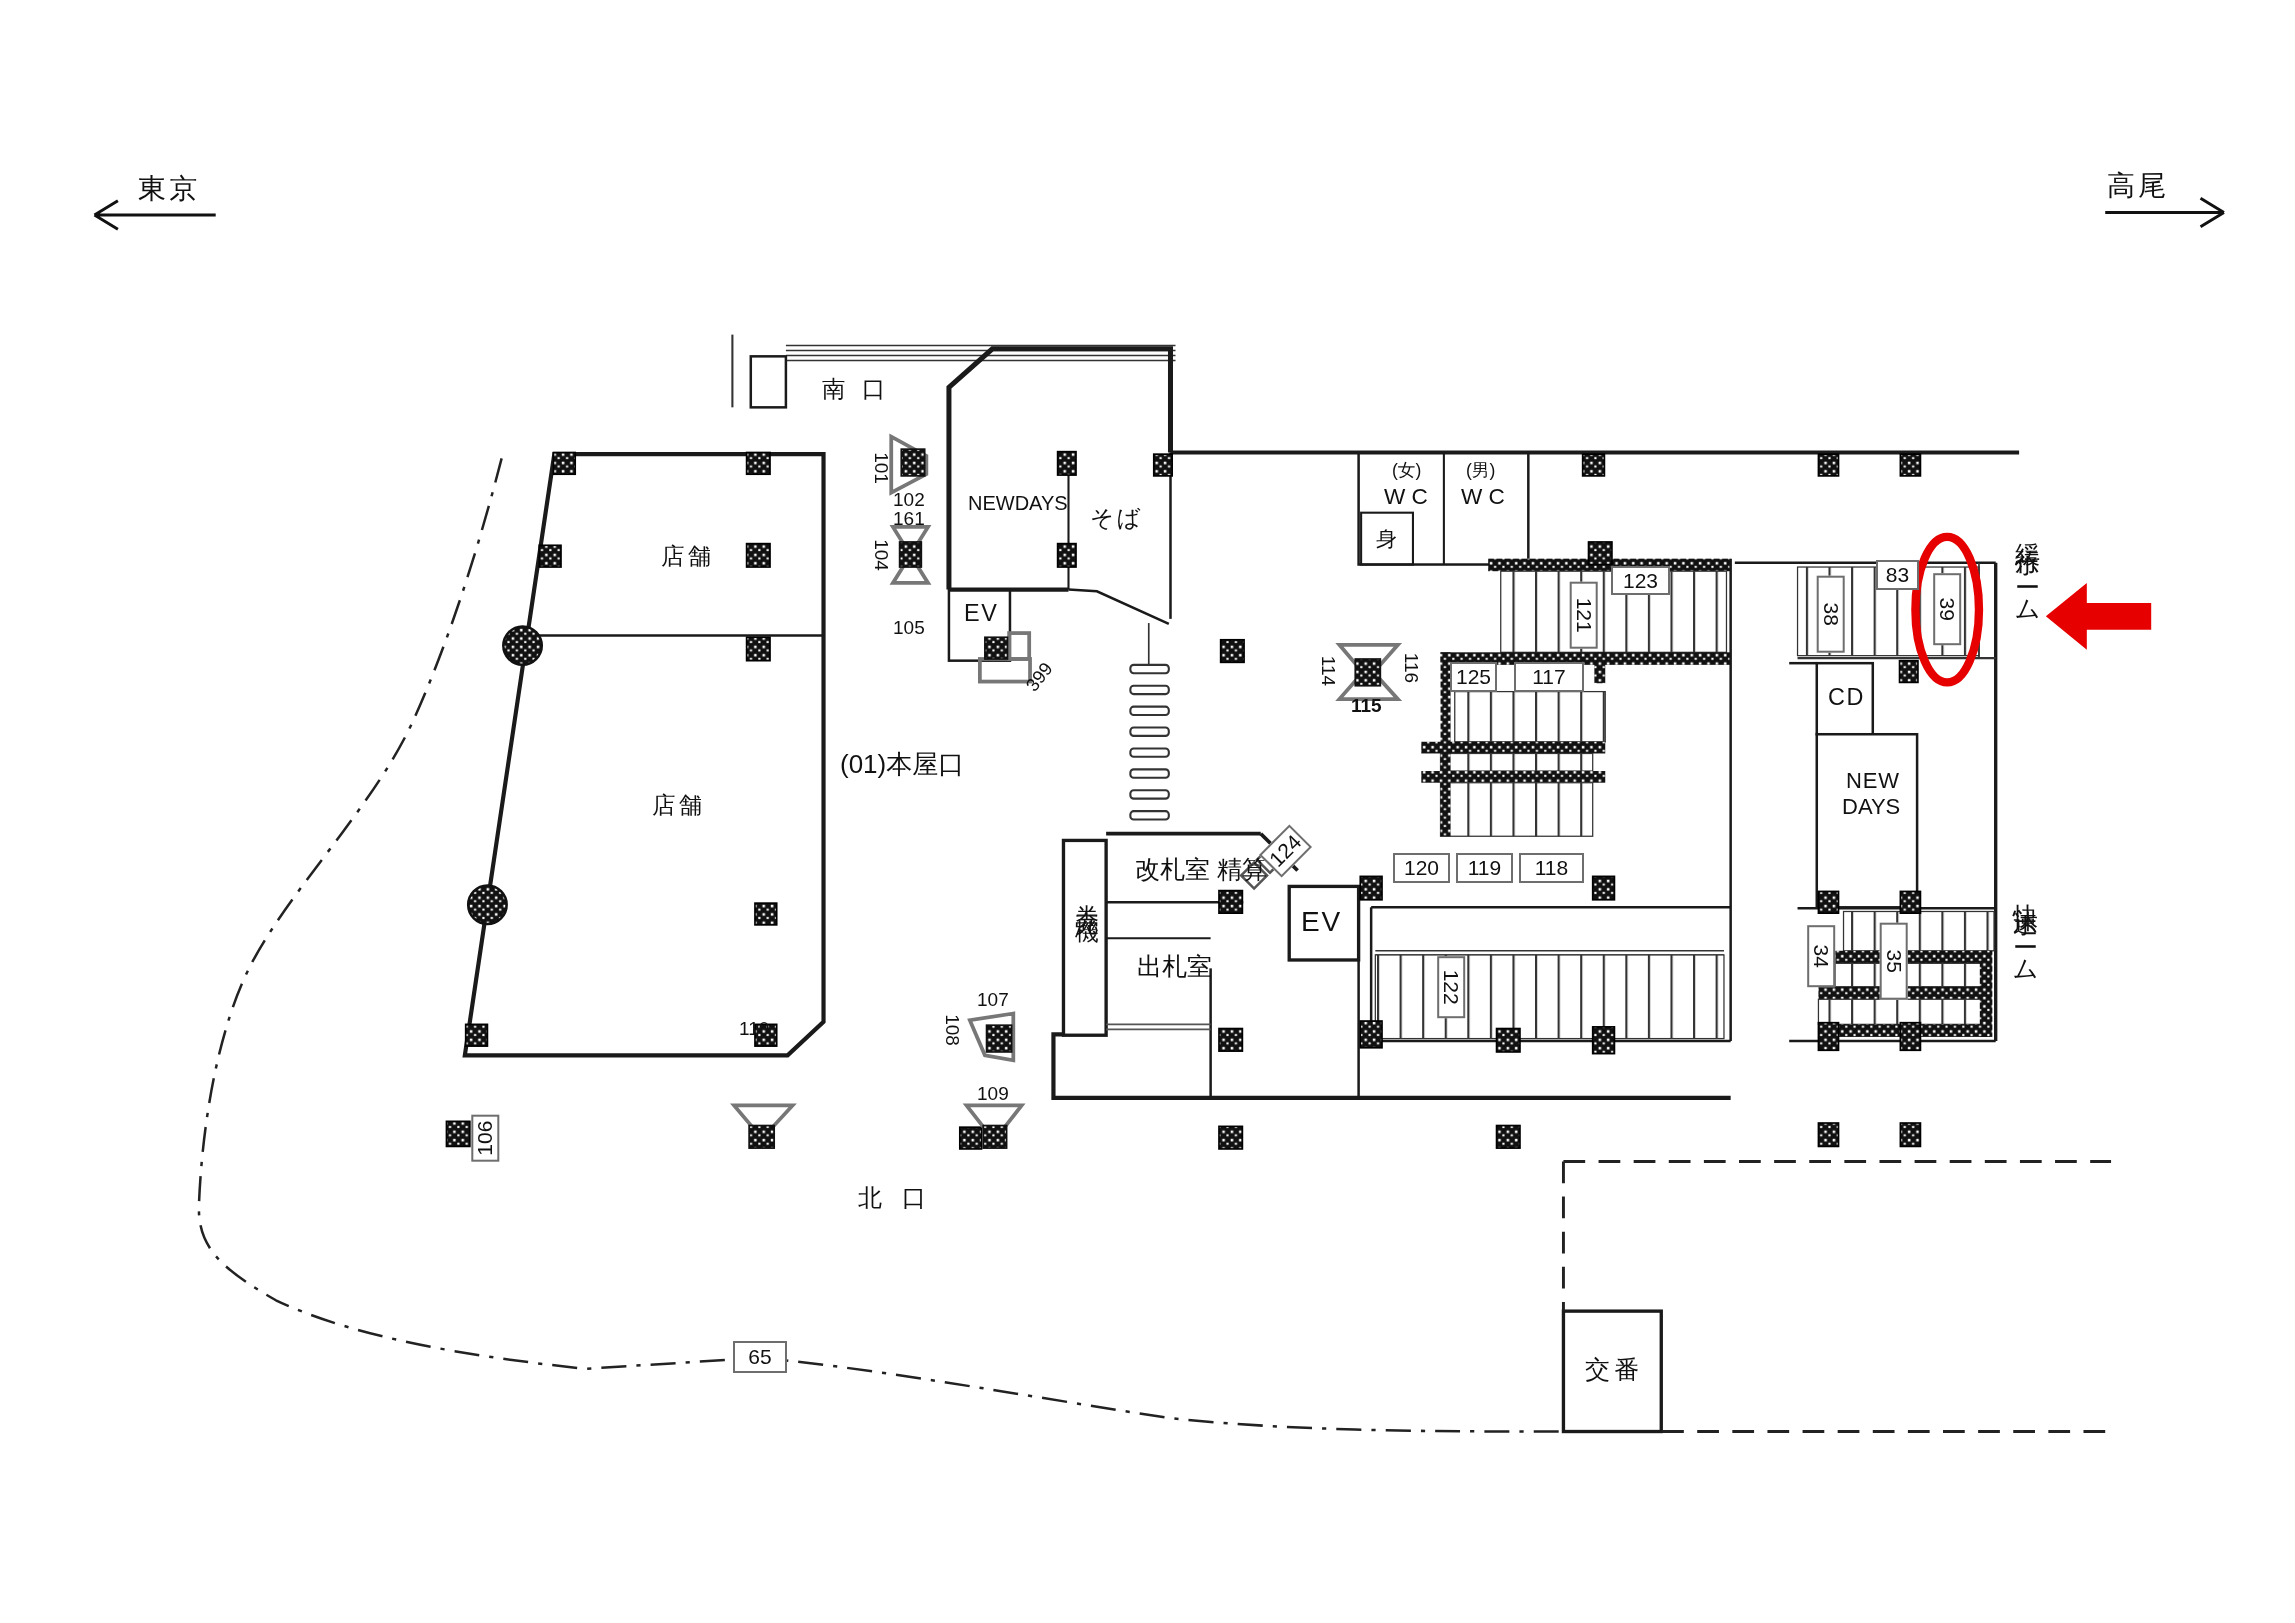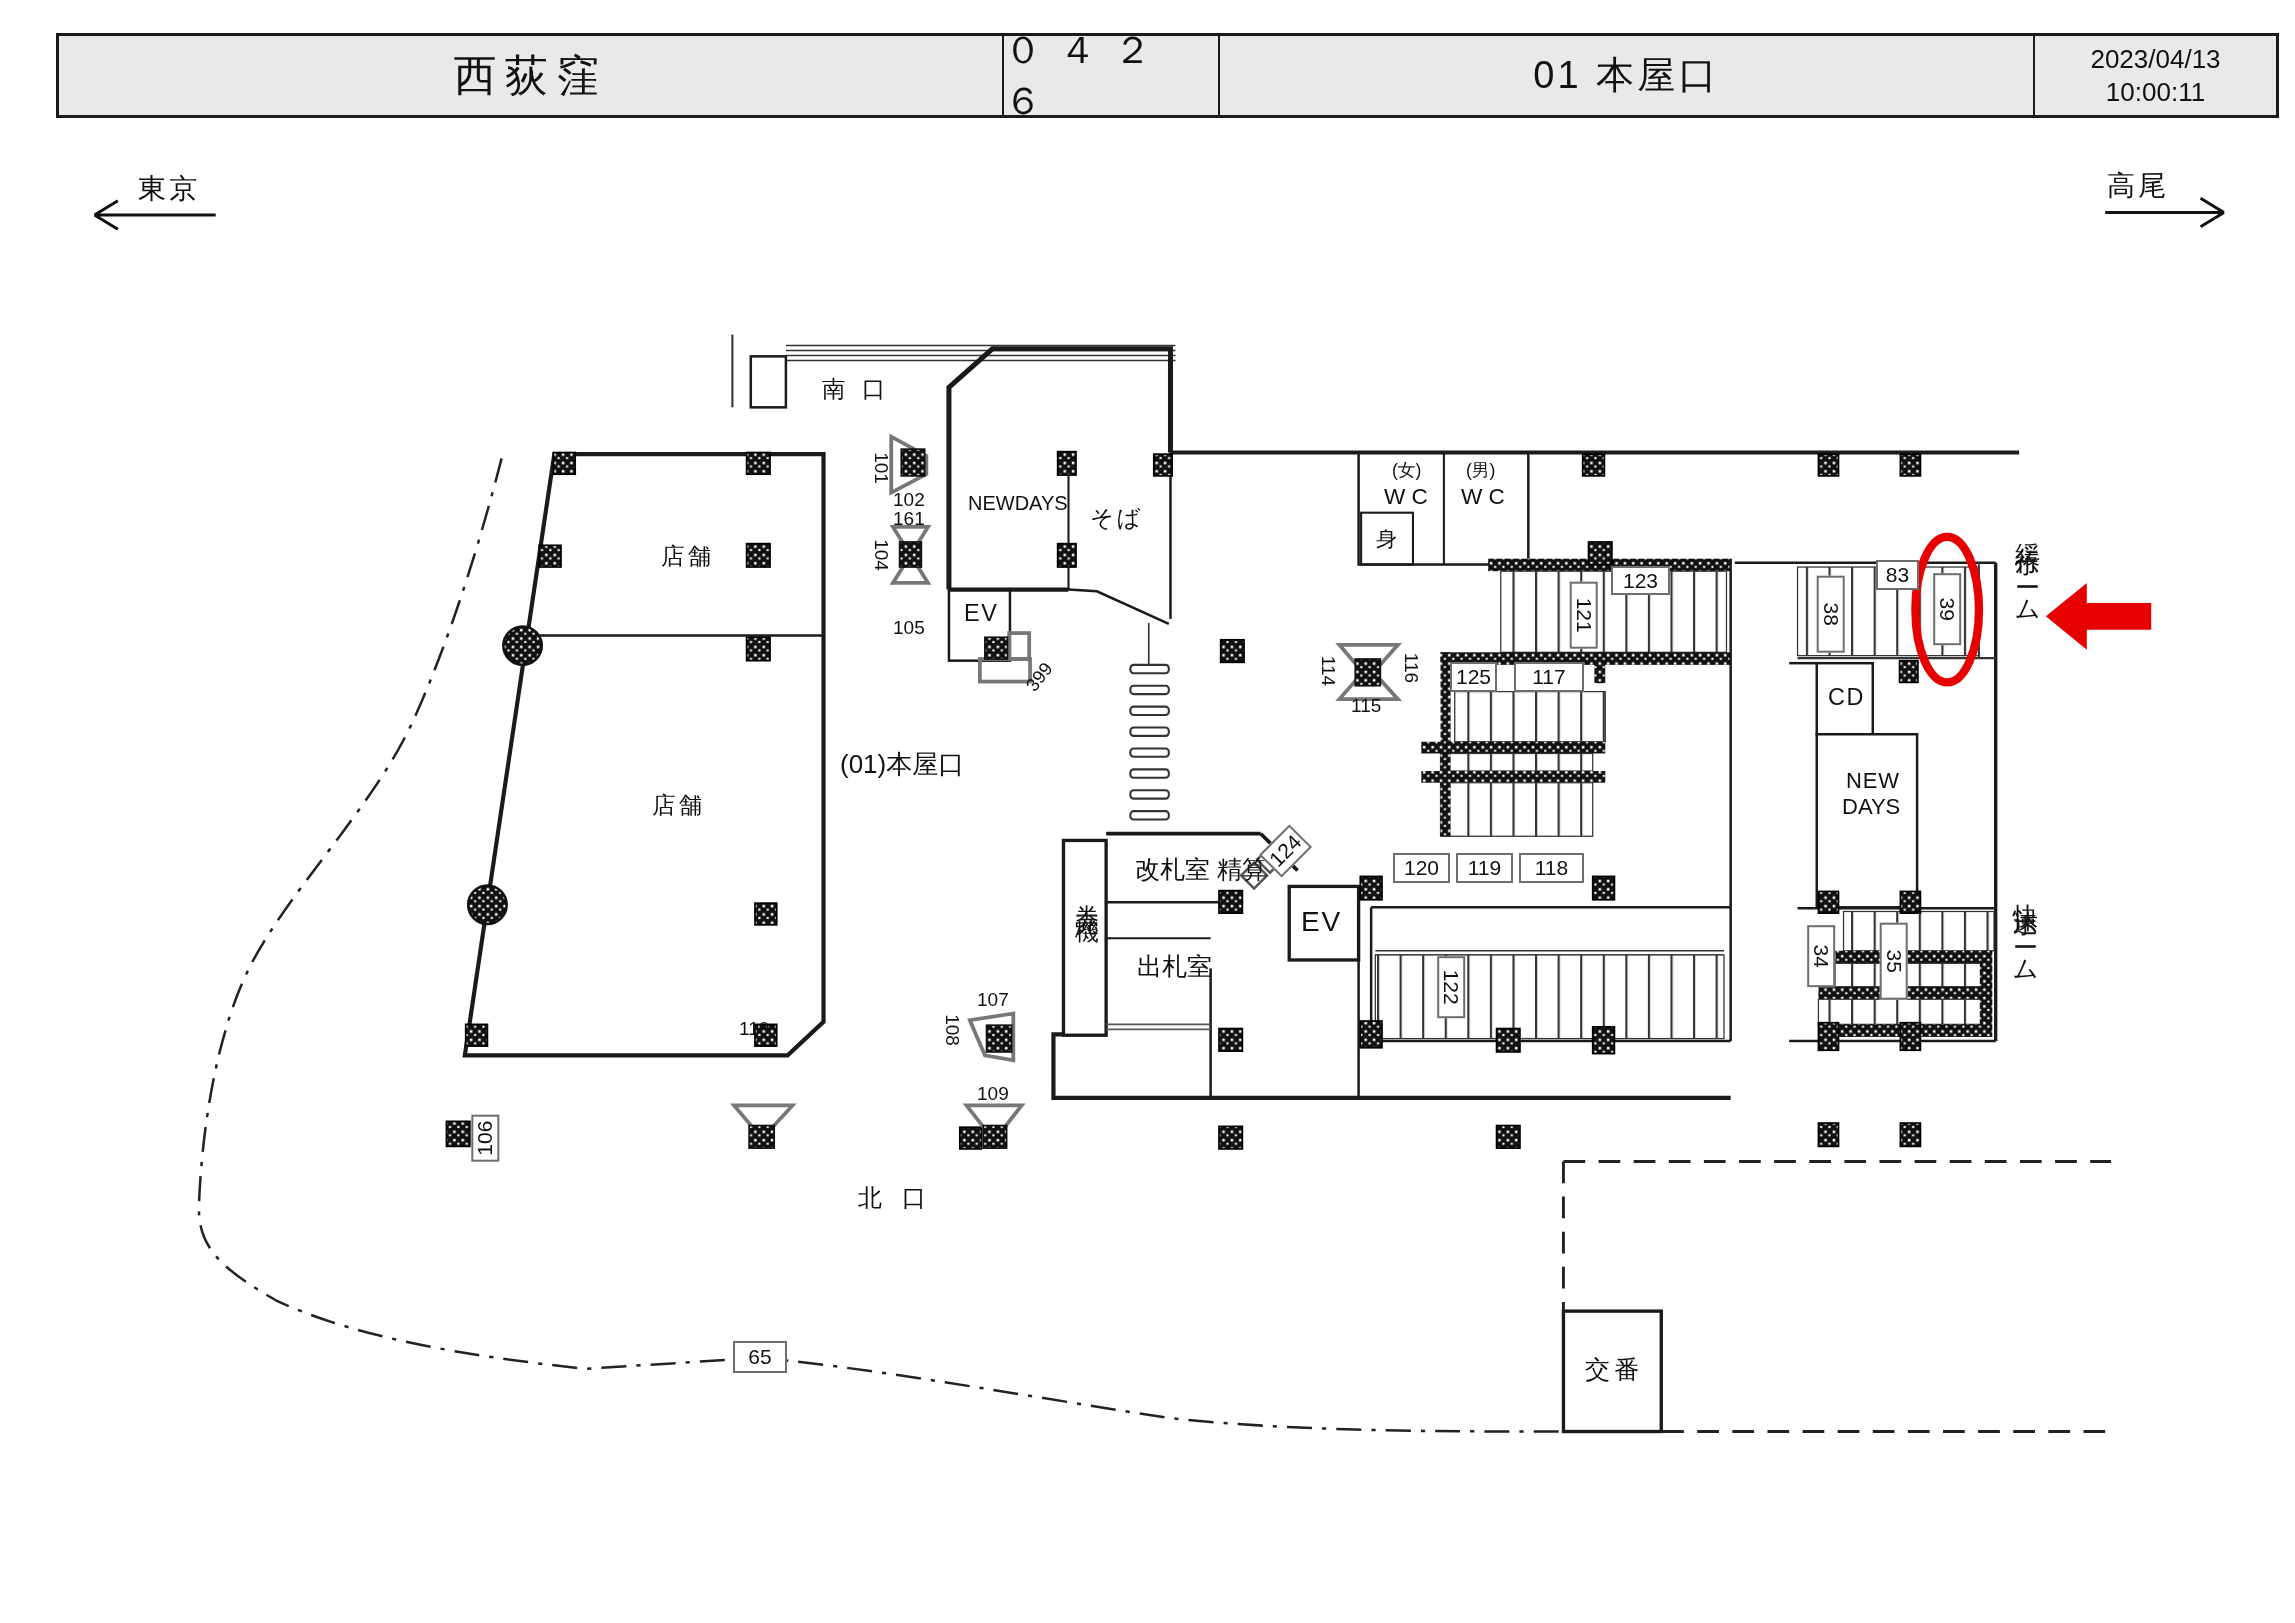--- a/index.html
+++ b/index.html
@@ -223,29 +223,20 @@
       <rect x="896" y="1346" width="30" height="27" fill="url(#dots)" stroke="#111" stroke-width="2"></rect>
       <rect x="1172" y="788" width="60" height="27"></rect>
       <rect x="1207" y="757" width="24" height="31"></rect>
       <rect x="1178" y="762" width="27" height="26" fill="url(#dots)" stroke="#111" stroke-width="2"></rect>
     </g>
 
     <ellipse cx="2329" cy="729" rx="38" ry="87" fill="none" stroke="#e60000" stroke-width="10"></ellipse>
     <path d="M2447,737 L2496,697 L2496,721 L2573,721 L2573,753 L2496,753 L2496,777 Z" fill="#e60000"></path>
   </svg>
 
-  <div id="hdr">
-    <div class="hcell" id="hc1">西荻窪</div>
-    <div class="hcell" id="hc2">０４２６</div>
-    <div class="hcell" id="hc3">01 本屋口</div>
-    <div class="hcell" id="hc4">
-      <span>2023/04/13</span>
-      <span>10:00:11</span>
-    </div>
-  </div>
 
   <div class="lbl" style="left:138px;top:170px;font-size:28px;letter-spacing:3.3px;">東京</div>
   <div class="lbl" style="left:2107px;top:167px;font-size:28px;letter-spacing:3.3px;">高尾</div>
 
   <div class="lbl" style="left:822px;top:373px;font-size:23.4px;letter-spacing:5px;">南 口</div>
   <div class="lbl" style="left:858px;top:1182px;font-size:24px;letter-spacing:6.7px;">北 口</div>
   <div class="lbl" style="left:840px;top:747px;font-size:26px;">(01)本屋口</div>
   <div class="lbl" style="left:968px;top:492px;font-size:20px;">NEWDAYS</div>
   <div class="lbl" style="left:1090px;top:502px;font-size:23.4px;letter-spacing:2.5px;">そば</div>
   <div class="lbl" style="left:1392px;top:458px;font-size:17.6px;">(女)</div>
@@ -271,21 +262,21 @@
   <div class="cam rot90" style="left:856px;top:457px;width:50px;text-align:center;">101</div>
   <div class="cam" style="left:893px;top:489px;">102</div>
   <div class="cam" style="left:893px;top:508px;">161</div>
   <div class="cam rot90" style="left:856px;top:544px;width:50px;text-align:center;">104</div>
   <div class="cam" style="left:893px;top:585px;margin-top:32px;">105</div>
   <div class="cam" style="left:977px;top:989px;">107</div>
   <div class="cam rot90" style="left:927px;top:1019px;width:50px;text-align:center;">108</div>
   <div class="cam" style="left:977px;top:1083px;">109</div>
   <div class="cam" style="left:739px;top:1018px;">110</div>
   <div class="cam rot90" style="left:1303px;top:660px;width:50px;text-align:center;">114</div>
-  <div class="cam" style="left:1351px;top:695px;">115</div>
+  <div class="cam" style="left:1351px;top:695px;font-weight:bold;">115</div>
   <div class="cam rot90" style="left:1386px;top:657px;width:50px;text-align:center;">116</div>
   <div class="cam" style="left:1024px;top:666px;transform:rotate(-52deg);font-size:18.4px;">399</div>
 
   <div class="cbox" style="left:1393px;top:853px;width:57px;height:30px;">120</div>
   <div class="cbox" style="left:1456px;top:853px;width:57px;height:30px;">119</div>
   <div class="cbox" style="left:1519px;top:853px;width:65px;height:30px;">118</div>
   <div class="cbox" style="left:1450px;top:662px;width:47px;height:30px;">125</div>
   <div class="cbox" style="left:1514px;top:662px;width:70px;height:30px;">117</div>
   <div class="cbox" style="left:1611px;top:566px;width:59px;height:29px;">123</div>
   <div class="cbox rot90" style="left:1550px;top:601px;width:67px;height:28.4px;">121</div>

